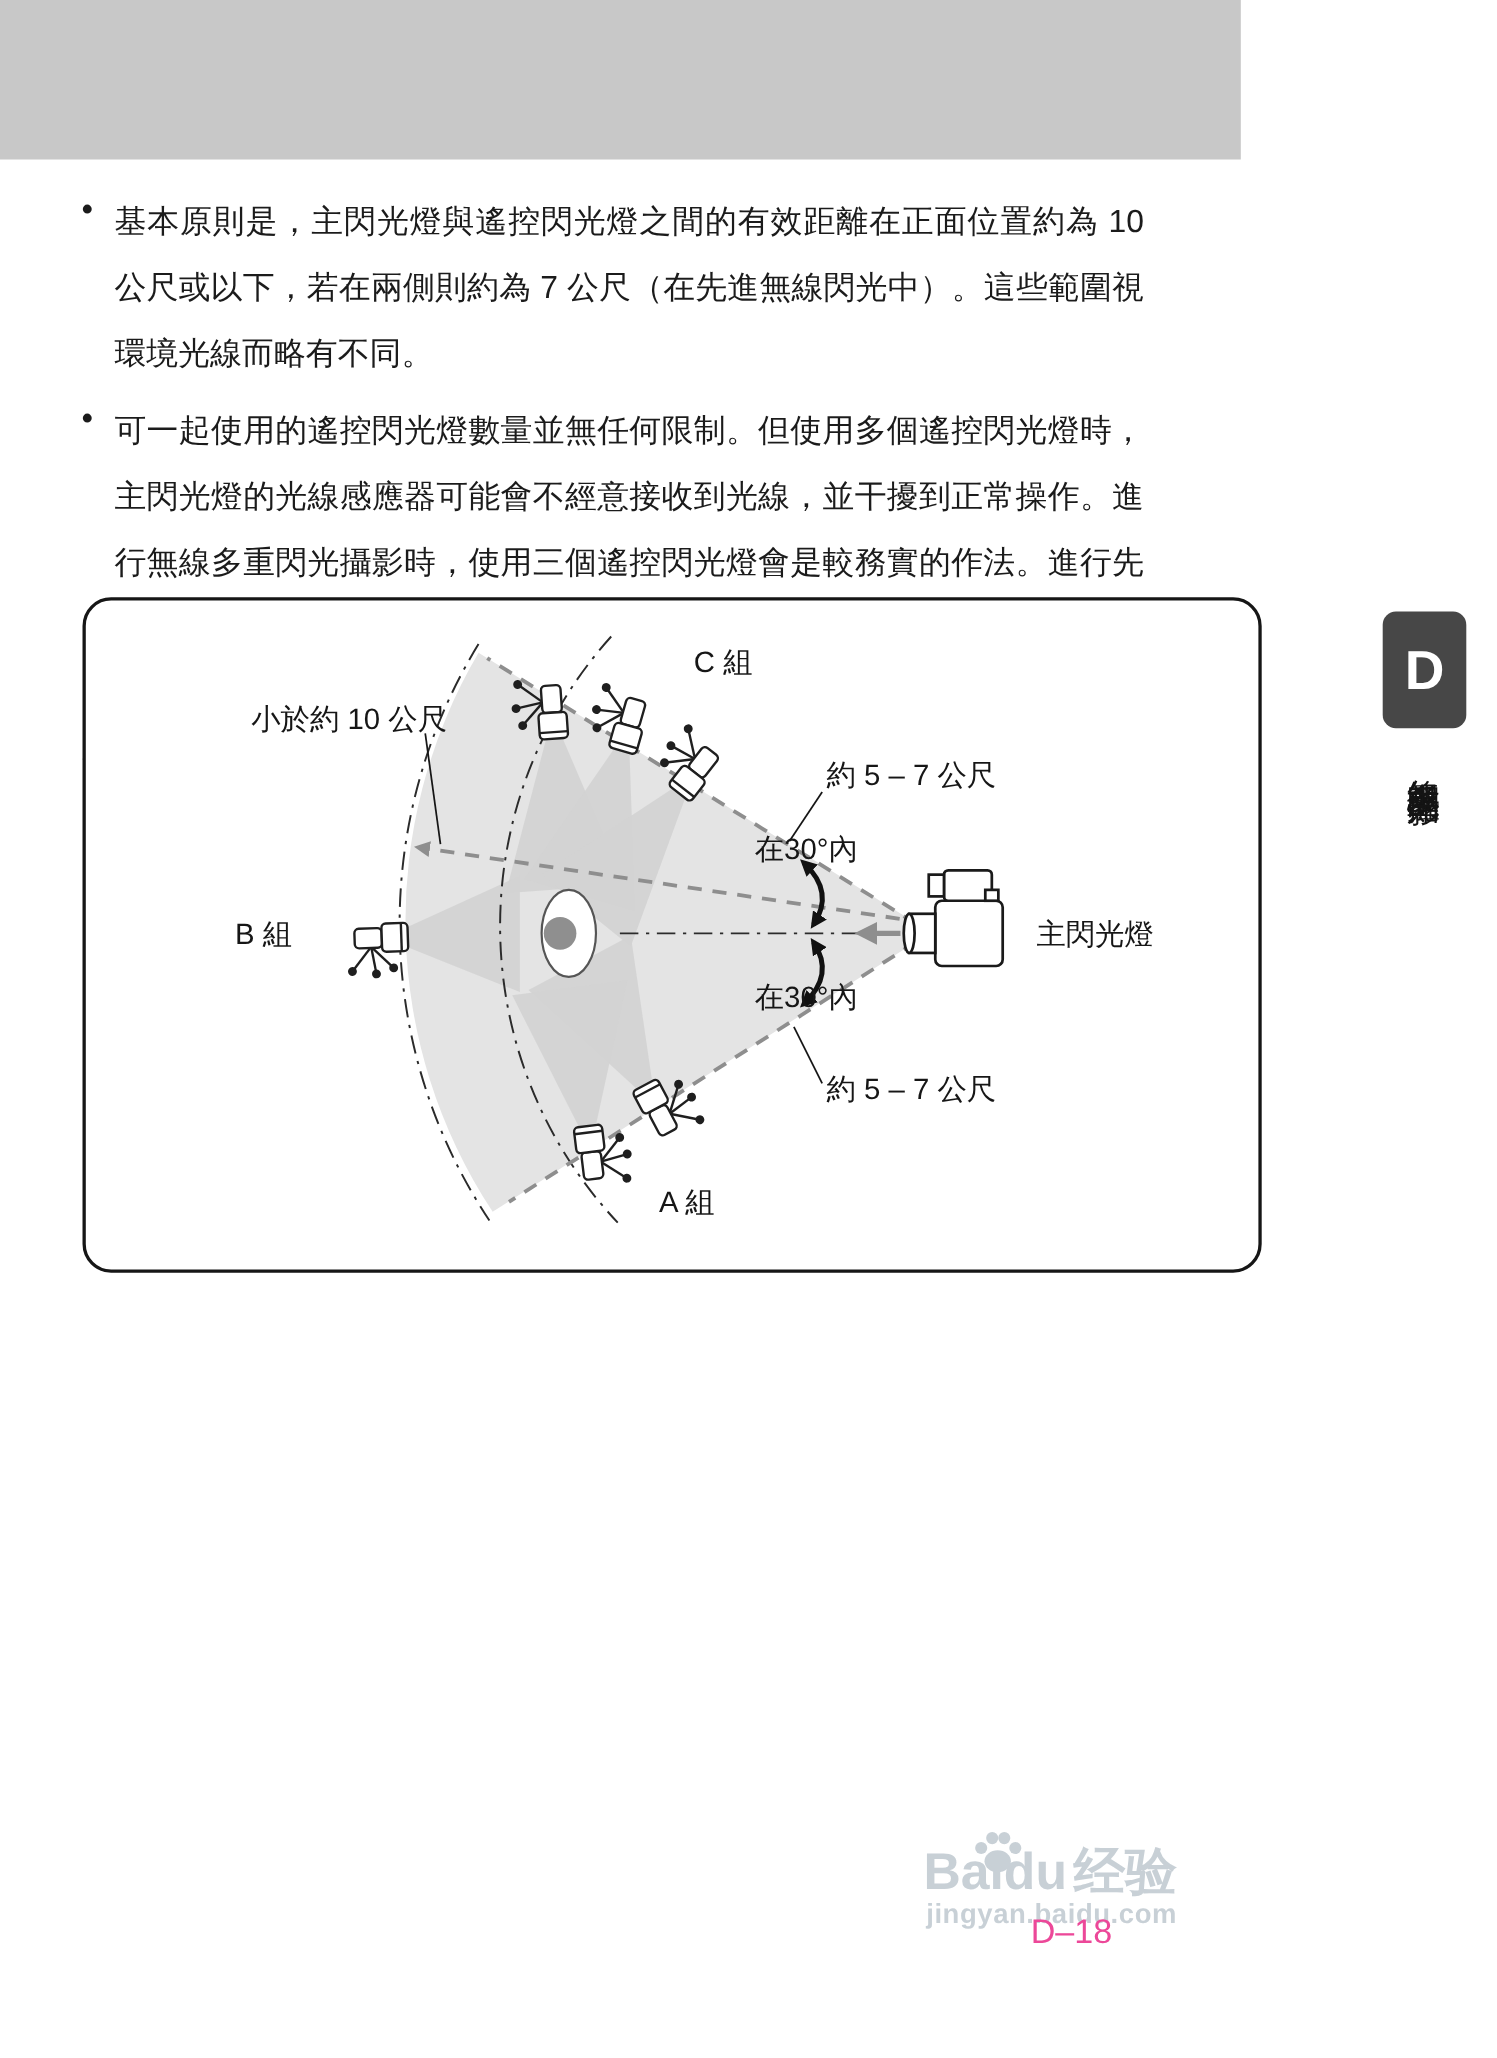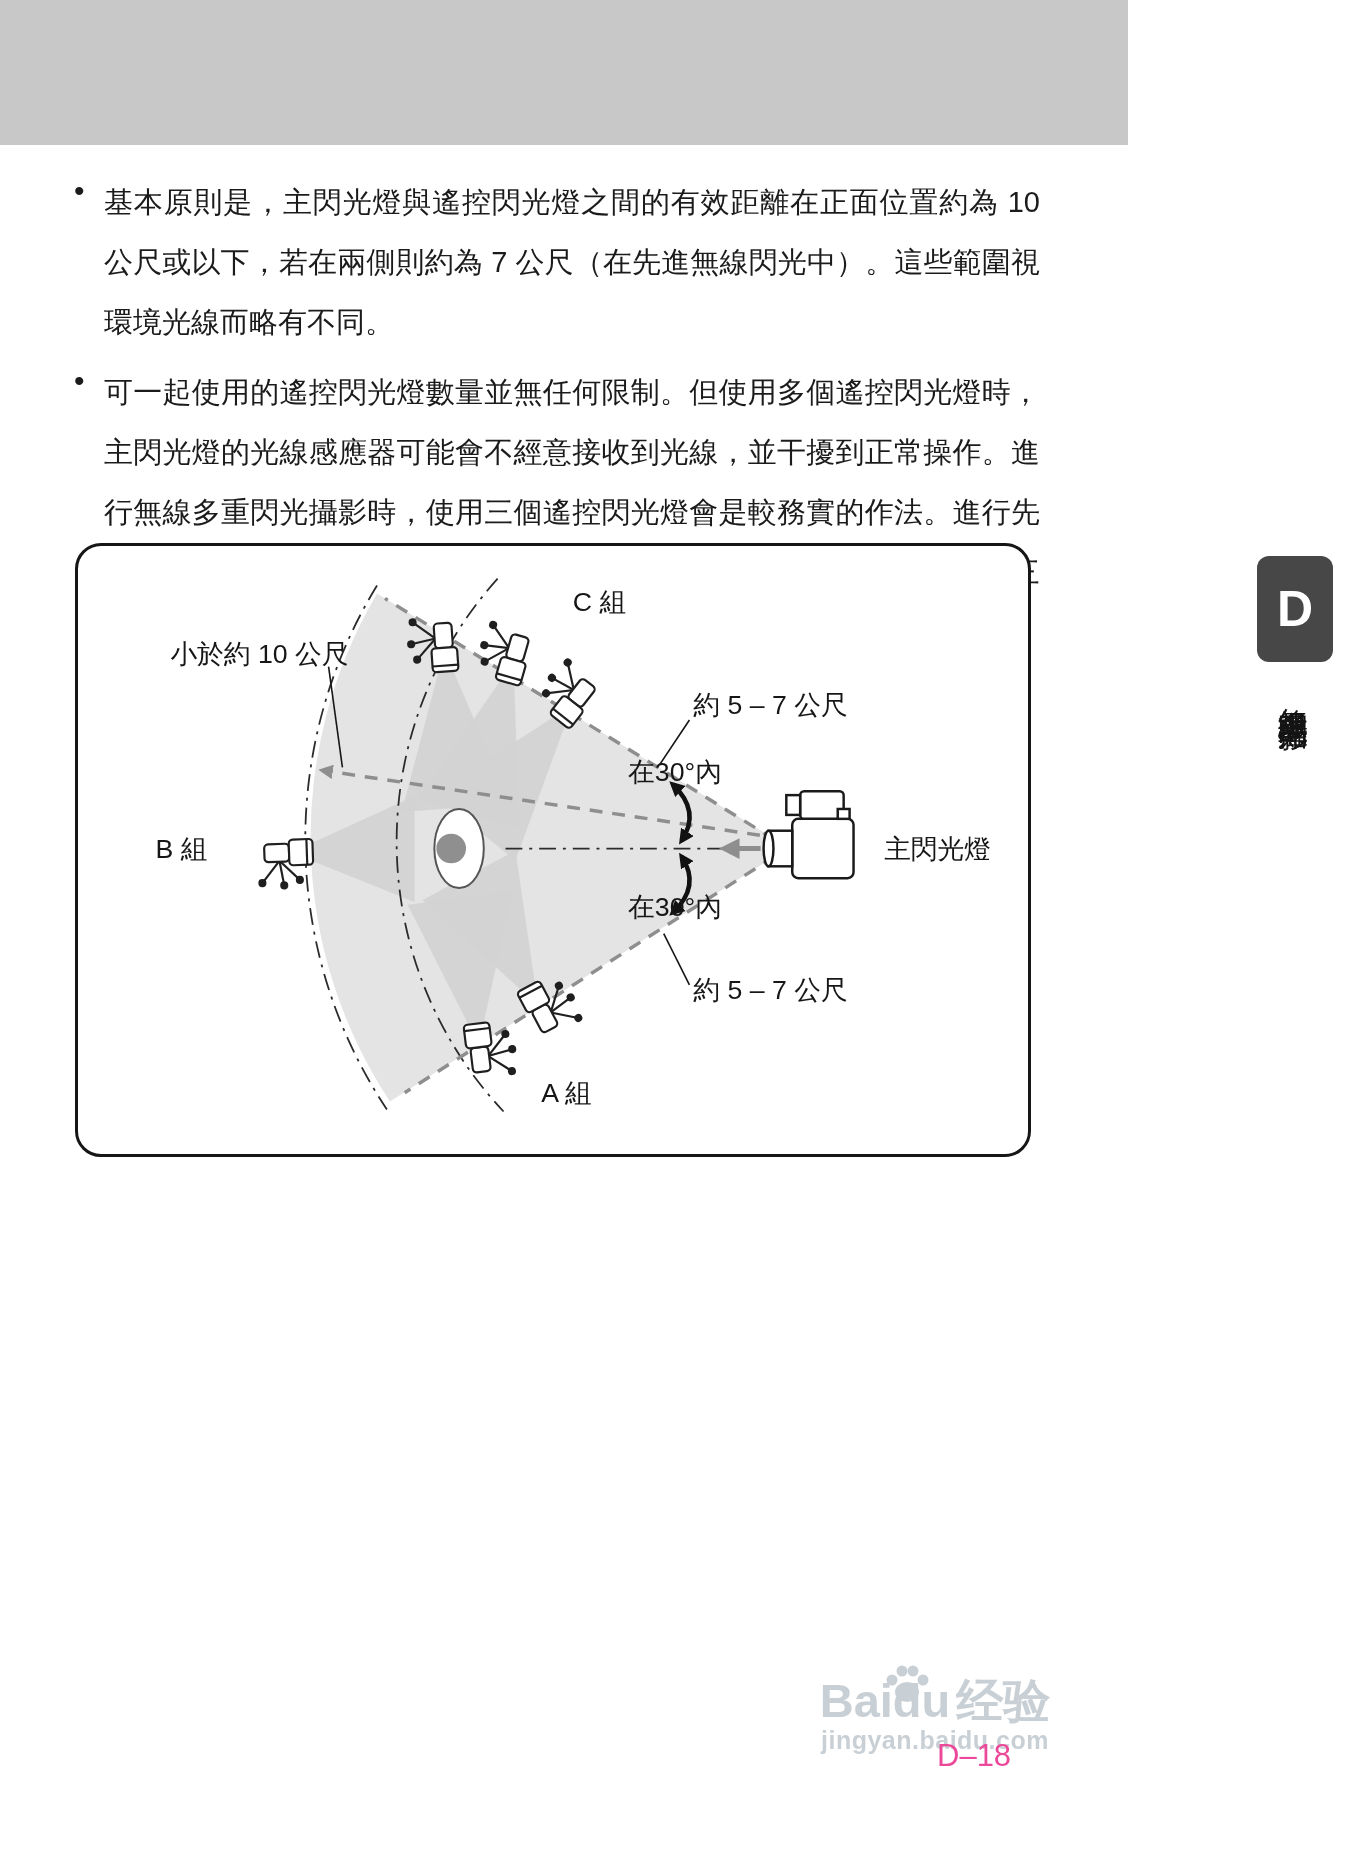--- a/index.html
+++ b/index.html
@@ -23,21 +23,21 @@
   .dot{
     position:absolute;left:2px;top:4px;
     font-size:30px;line-height:30px;color:#1b1b1b;
   }
   .bullet-text{
     margin:0;font-size:29px;line-height:60px;color:#1b1b1b;
     text-align:justify;
   }
   .diagram-box{
     position:absolute;left:75px;top:543px;
-    width:956px;height:614px;
+    width:1072px;height:614px;
     border:3px solid #161616;border-radius:26px;
     background:#ffffff;
     box-sizing:border-box;
   }
   .diagram-box svg{display:block;width:100%;height:100%;}
   .diagram-box text{
     font-family:"Liberation Sans","DejaVu Sans",sans-serif;
     fill:#161616;font-size:27px;
   }
   .side-tab{
@@ -47,21 +47,21 @@
     display:flex;align-items:center;justify-content:center;
     color:#ffffff;font-size:50px;font-weight:bold;
   }
   .side-title{
     position:absolute;left:1272px;top:684px;
     writing-mode:vertical-rl;text-orientation:upright;
     font-size:30px;letter-spacing:2px;color:#141414;
   }
   .watermark{
     position:absolute;left:800px;top:1676px;width:270px;
-    text-align:center;color:#a7b4be;opacity:0.62;
+    text-align:right;color:#a7b4be;opacity:0.62;
     z-index:1;
   }
   .wm-row{position:relative;font-weight:bold;font-size:47px;line-height:50px;white-space:nowrap;}
   .wm-cn{margin-left:6px;}
   .paw-icon{position:absolute;left:84px;top:-14px;}
   .wm-url{font-size:25px;font-weight:600;letter-spacing:0.5px;margin-top:0;}
   .page-number{
     position:absolute;left:937px;top:1738px;
     font-size:31px;font-weight:normal;color:#ec4899;
     z-index:2;

